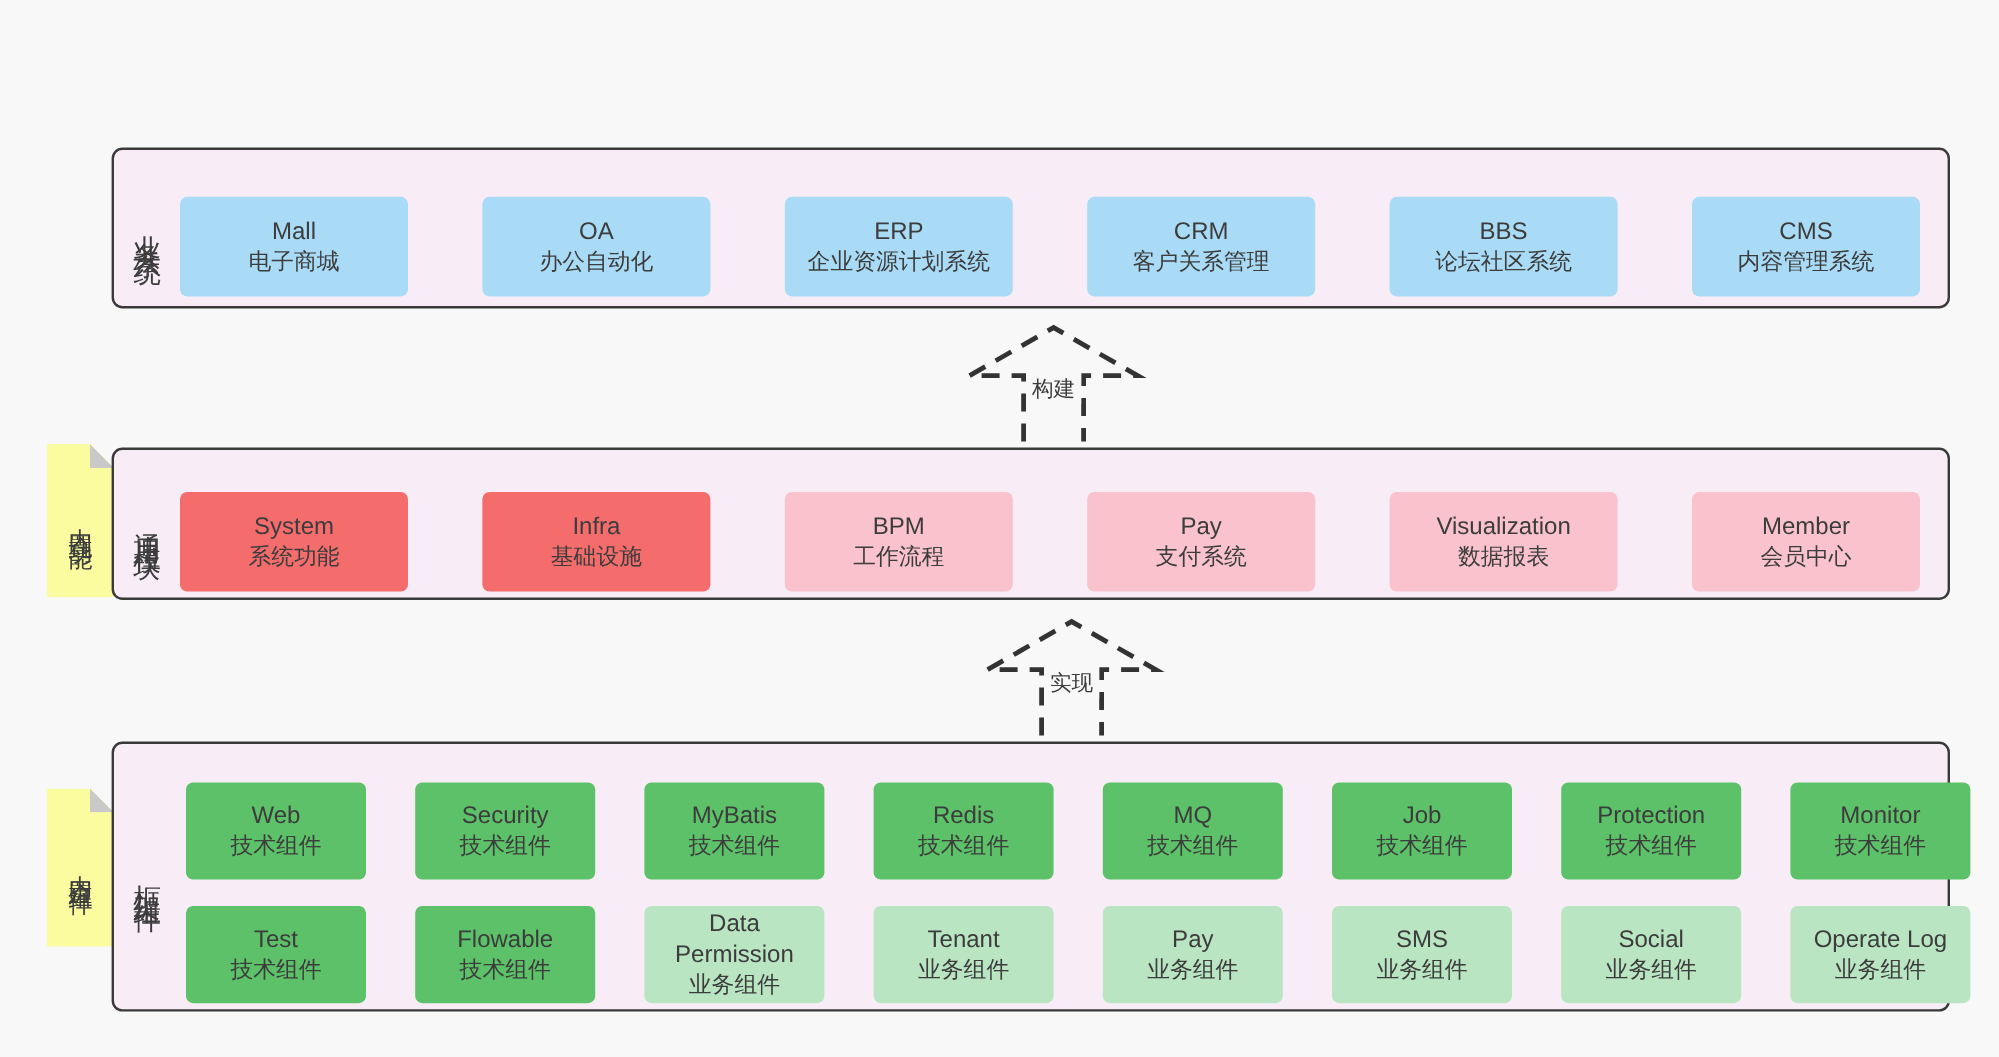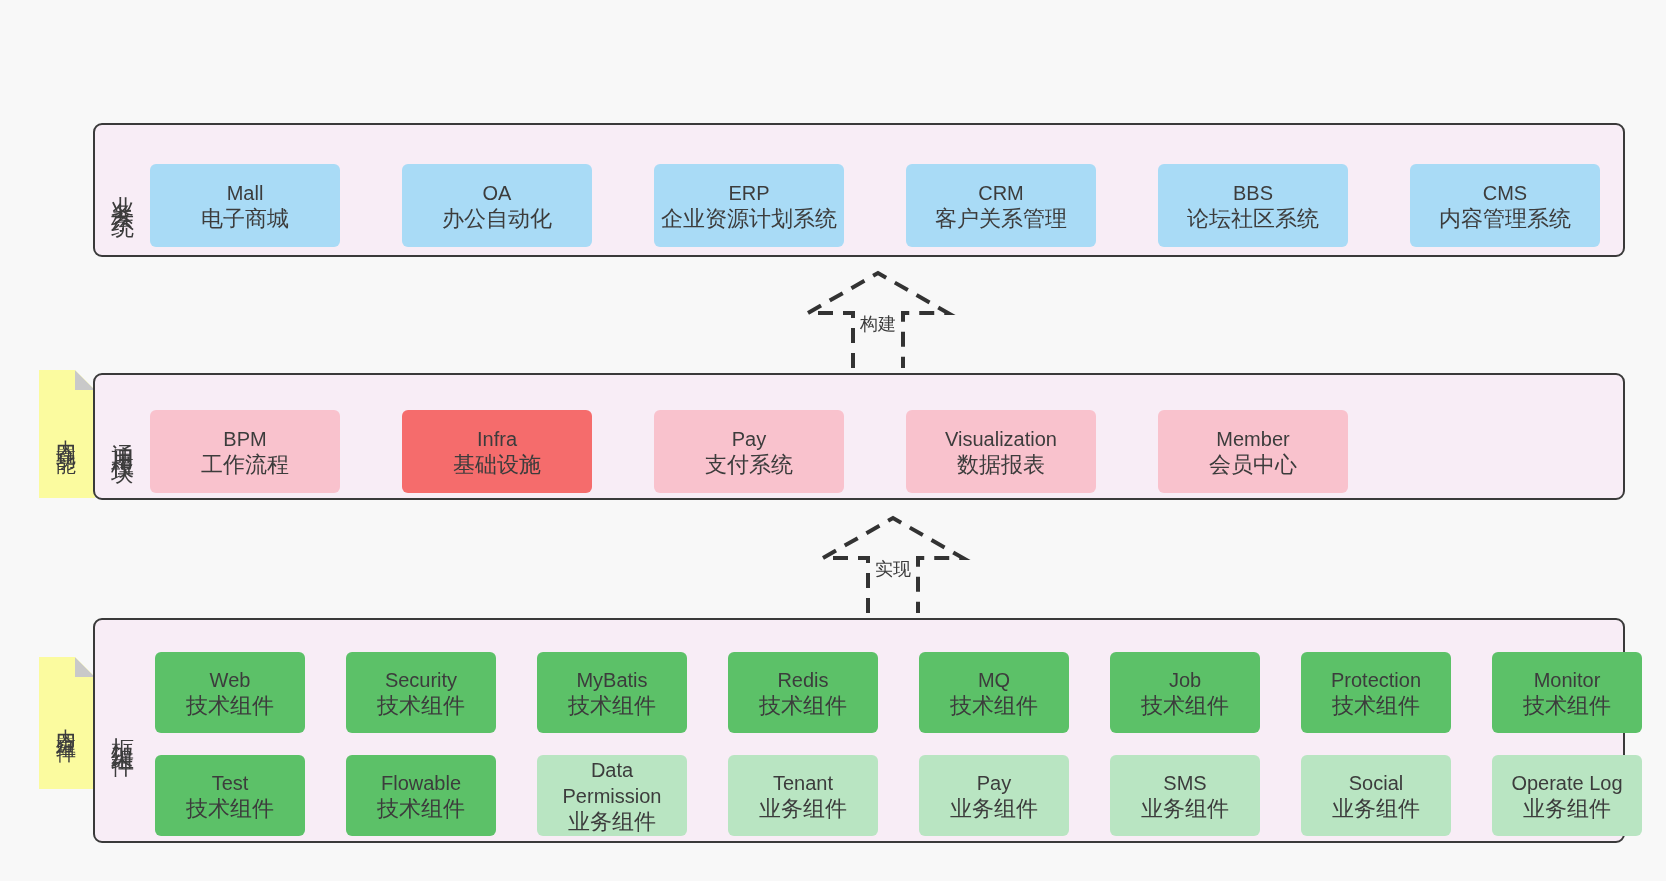--- a/index.html
+++ b/index.html
@@ -33,21 +33,21 @@
   #band3 .row1 { top:20px; }
   #band3 .row2 { top:123px; }
   .box {
     box-sizing:border-box; border-radius:6px;
     display:flex; flex-direction:column; justify-content:center; align-items:center;
     text-align:center; padding:2px 6px; line-height:26px;margin-top:12px;
   }
   .row-wide .box { width:190px; height:83px; }
   .row-narrow .box { width:150px; height:81px; }
   .box .t { font-size:20px; }
-  .box .s { font-size:22px; }
+  .box .s { font-size:19px; }
   .blue { background:var(--box_blue,#a9dbf6); }
   .red { background:var(--box_red,#f56c6c); }
   .pink { background:var(--box_pink,#f9c2cd); }
   .green { background:var(--box_green,#5cc168); }
   .green-light { background:var(--box_green_light,#b9e5c2); }
   .sticky {
     position:absolute; left:39px; width:56px;
     background:var(--sticky_yellow,#fbfb9f);
     clip-path:polygon(0 0, calc(100% - 20px) 0, 100% 20px, 100% 100%, 0 100%);
   }
@@ -119,27 +119,31 @@
     <div class="arrow-label">构建</div>
   </div>
 
   <div class="sticky" id="sticky1">
     <div class="fold"></div>
     <div class="sticky-label">内置功能</div>
   </div>
   <div class="band" id="band2">
     <div class="band-label">通用模块</div>
     <div class="row row-wide">
-      <div class="box pink">
-        <div class="t">BPM</div>
-        <div class="s">工作流程</div>
+      <div class="box red">
+        <div class="t">System</div>
+        <div class="s">系统功能</div>
       </div>
       <div class="box red">
         <div class="t">Infra</div>
         <div class="s">基础设施</div>
+      </div>
+      <div class="box pink">
+        <div class="t">BPM</div>
+        <div class="s">工作流程</div>
       </div>
       <div class="box pink">
         <div class="t">Pay</div>
         <div class="s">支付系统</div>
       </div>
       <div class="box pink">
         <div class="t">Visualization</div>
         <div class="s">数据报表</div>
       </div>
       <div class="box pink">

